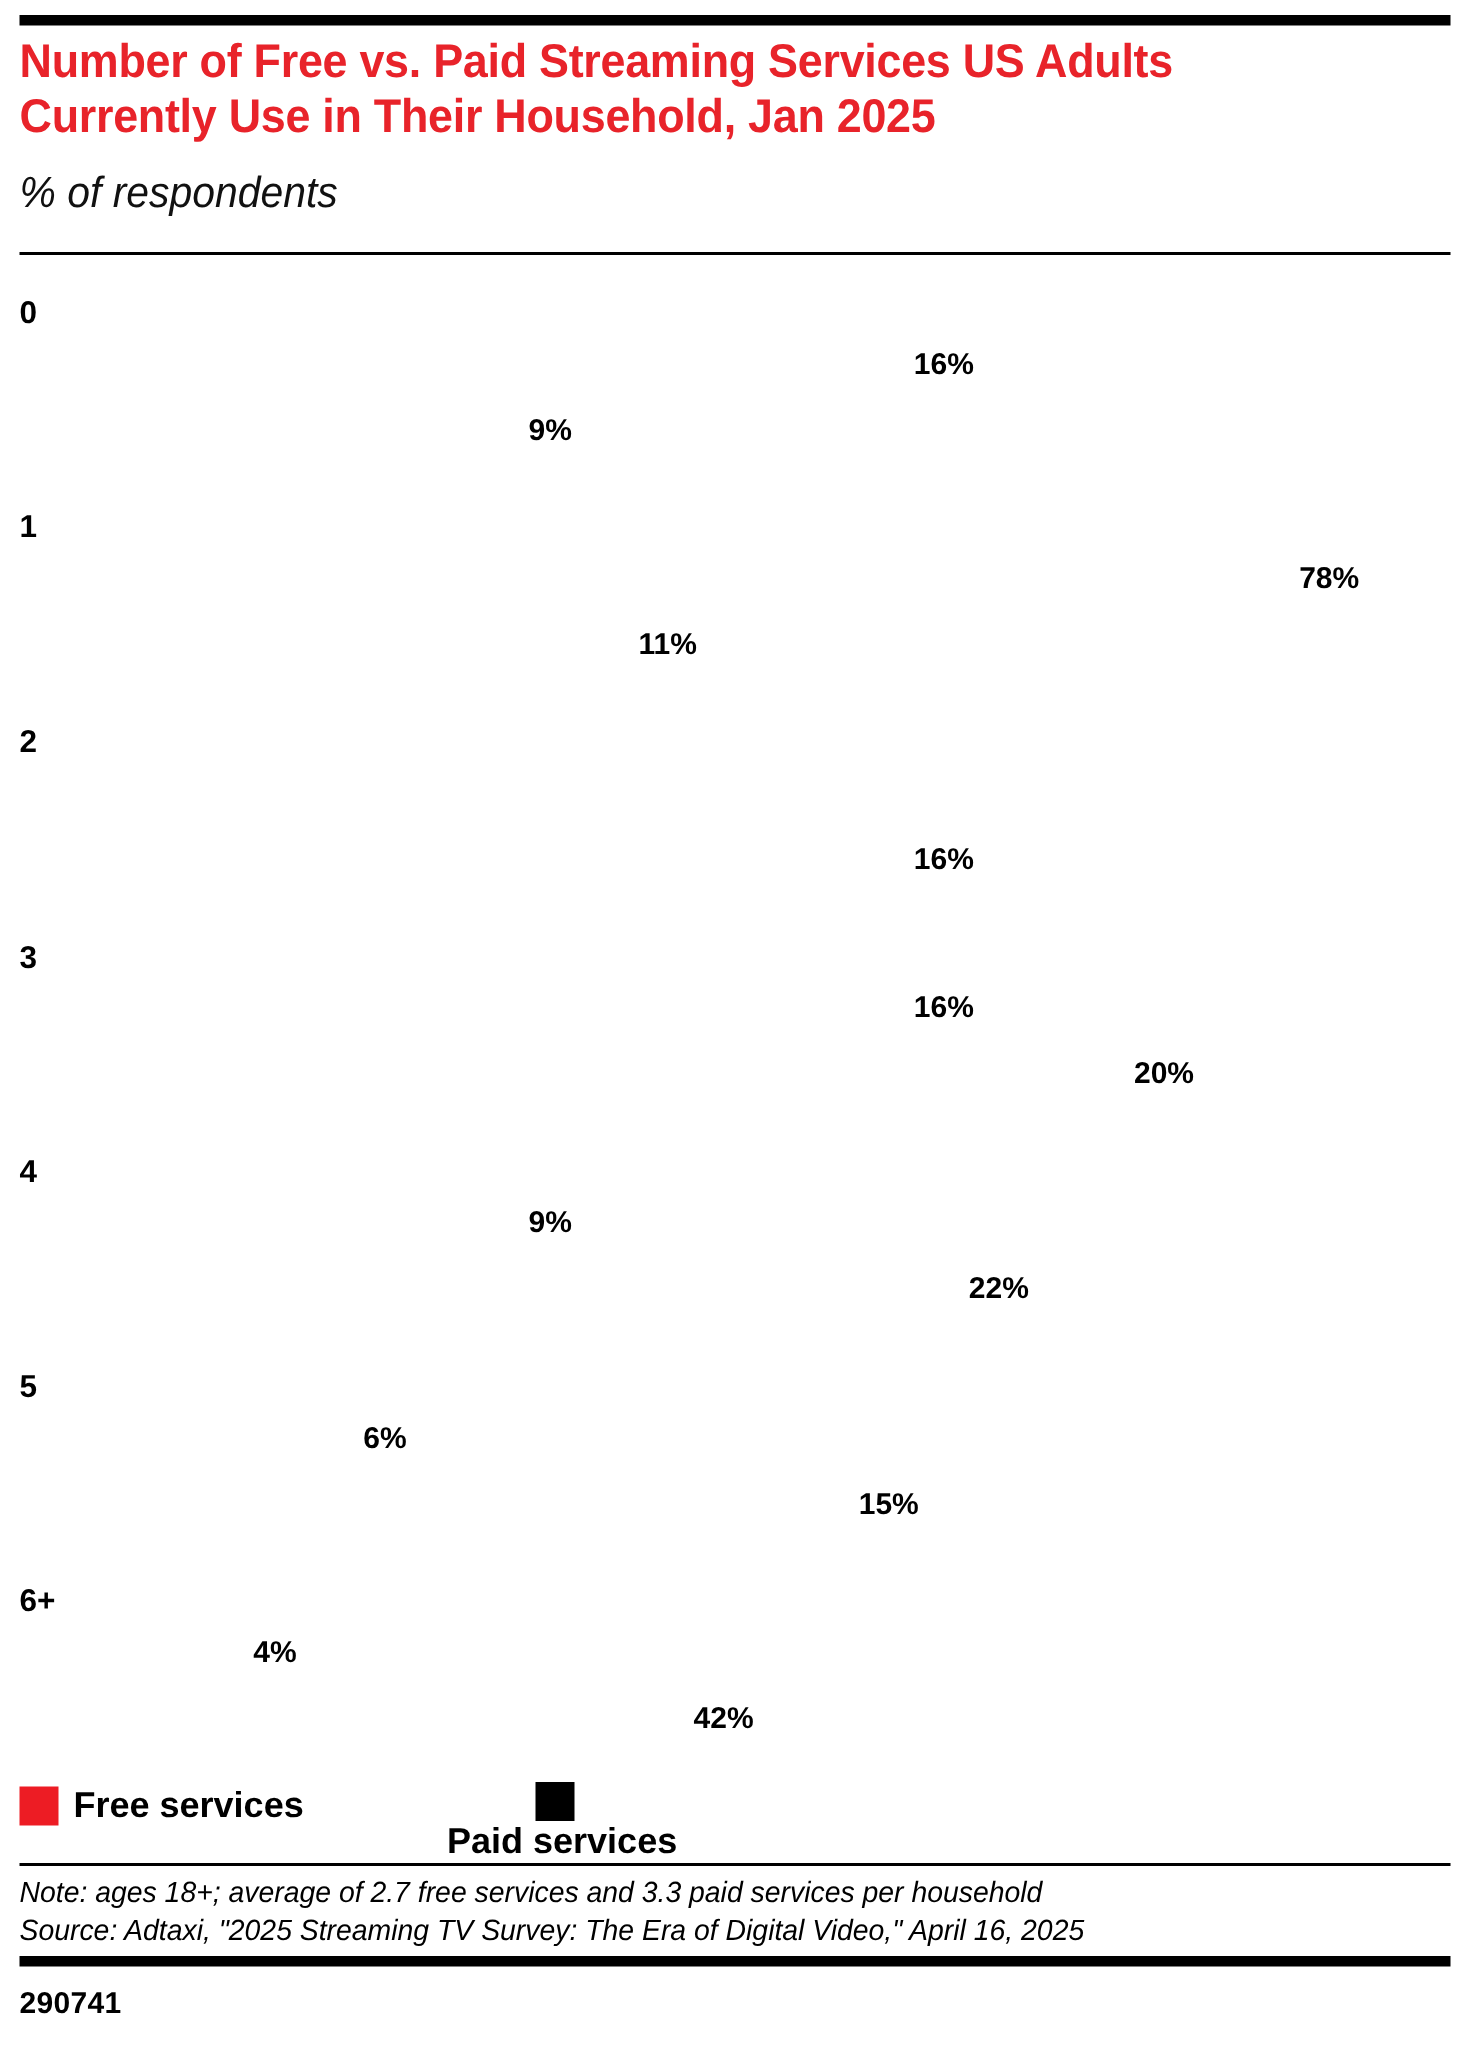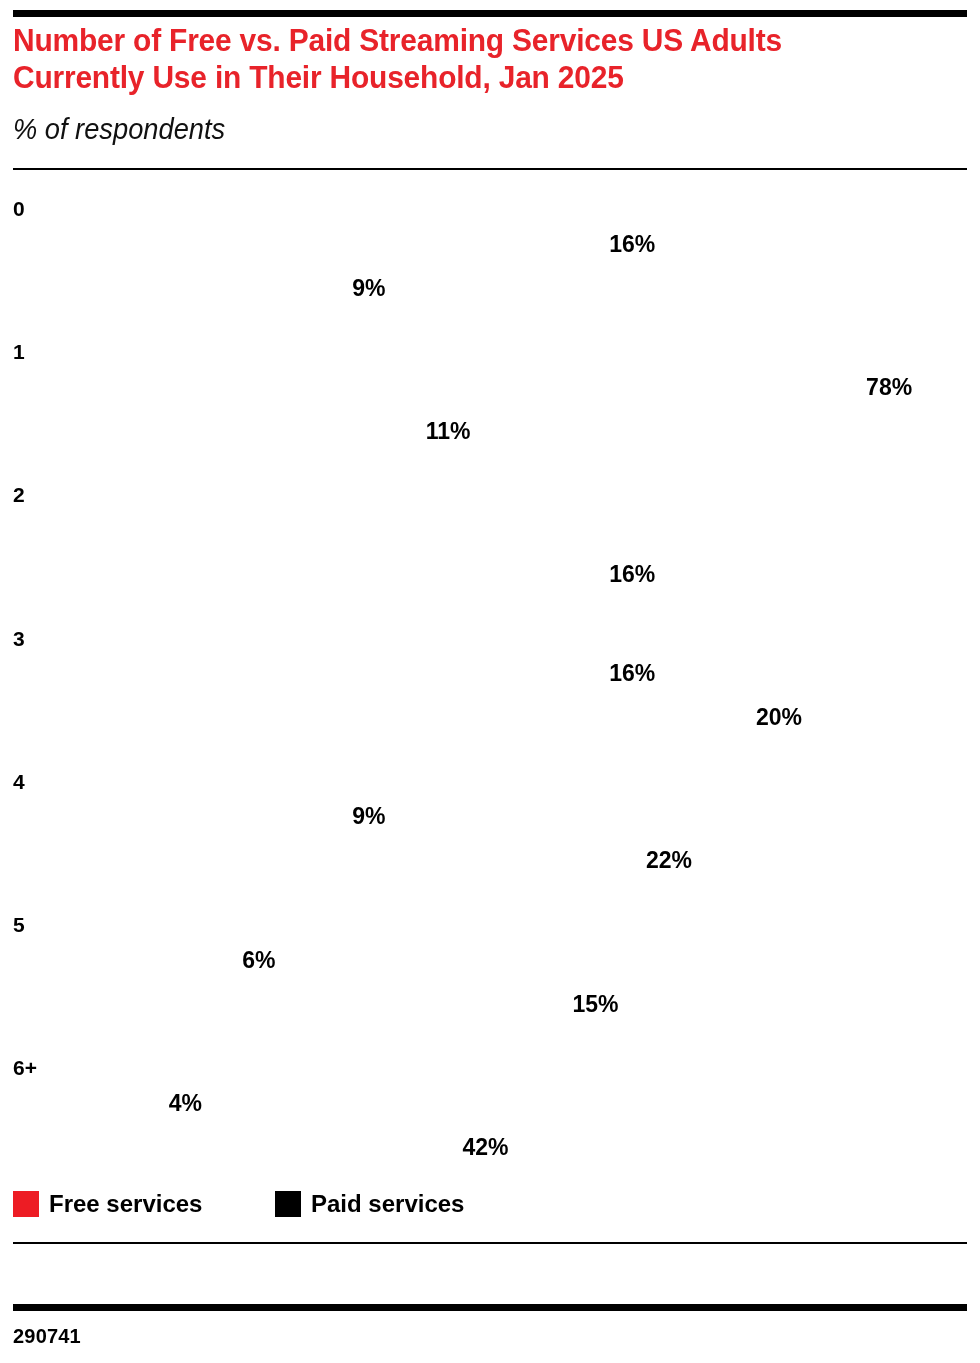--- a/index.html
+++ b/index.html
@@ -95,21 +95,21 @@
   .bar {
     position: absolute;
     left: 0;
     top: 0;
     height: 100%;
   }
   .bar.free { background: #ED1C24; }
   .bar.paid { background: #000000; }
   .bar-value {
     position: absolute;
-    font-size: 23px;
+    font-size: 20px;
     font-weight: bold;
     color: #000000;
     white-space: nowrap;
     line-height: 1;
   }
   .bar-value.inside {
     color: #ffffff;
   }
 
   
@@ -298,25 +298,29 @@
         </div>
         <div class="bar-value" style="top: 78.5px; left: 462.4px;">42%</div>
       </div>
     </div>
 
   <div class="legend" id="legend-root">
       <div class="legend-item" style="left: 0px;">
         <span class="legend-swatch" style="background: rgb(237, 28, 36);"></span>
         <span class="legend-label">Free services</span>
       </div>
-      <div class="legend-item" style="left: 262px;">
+      <div class="legend-item" style="left: 275px; flex-direction: column;">
         <span class="legend-swatch" style="background: rgb(0, 0, 0);"></span>
         <span class="legend-label">Paid services</span>
       </div>
     </div>
 
   <div class="notes-rule-top"></div>
+  <div class="notes">
+    <div class="note-line">Note: ages 18+; average of 2.7 free services and 3.3 paid services per household</div>
+    <div class="note-line">Source: Adtaxi, "2025 Streaming TV Survey: The Era of Digital Video," April 16, 2025</div>
+  </div>
   <div class="notes-rule-bottom"></div>
 
   <div class="footer-id">290741</div>
 
 
 </div>
 
 </body></html>

